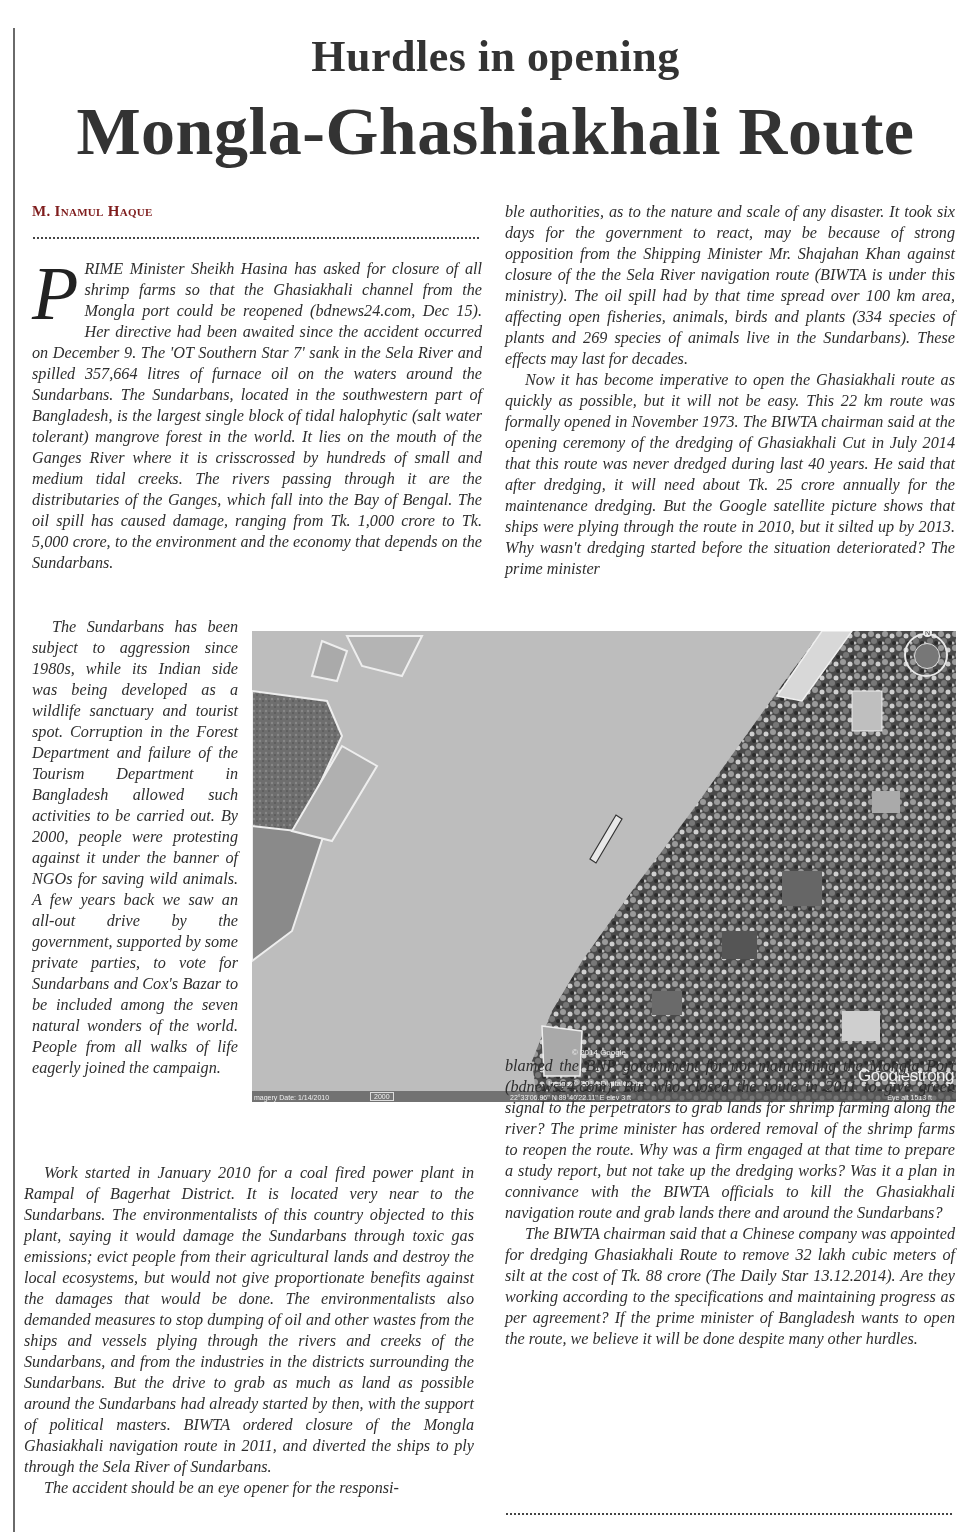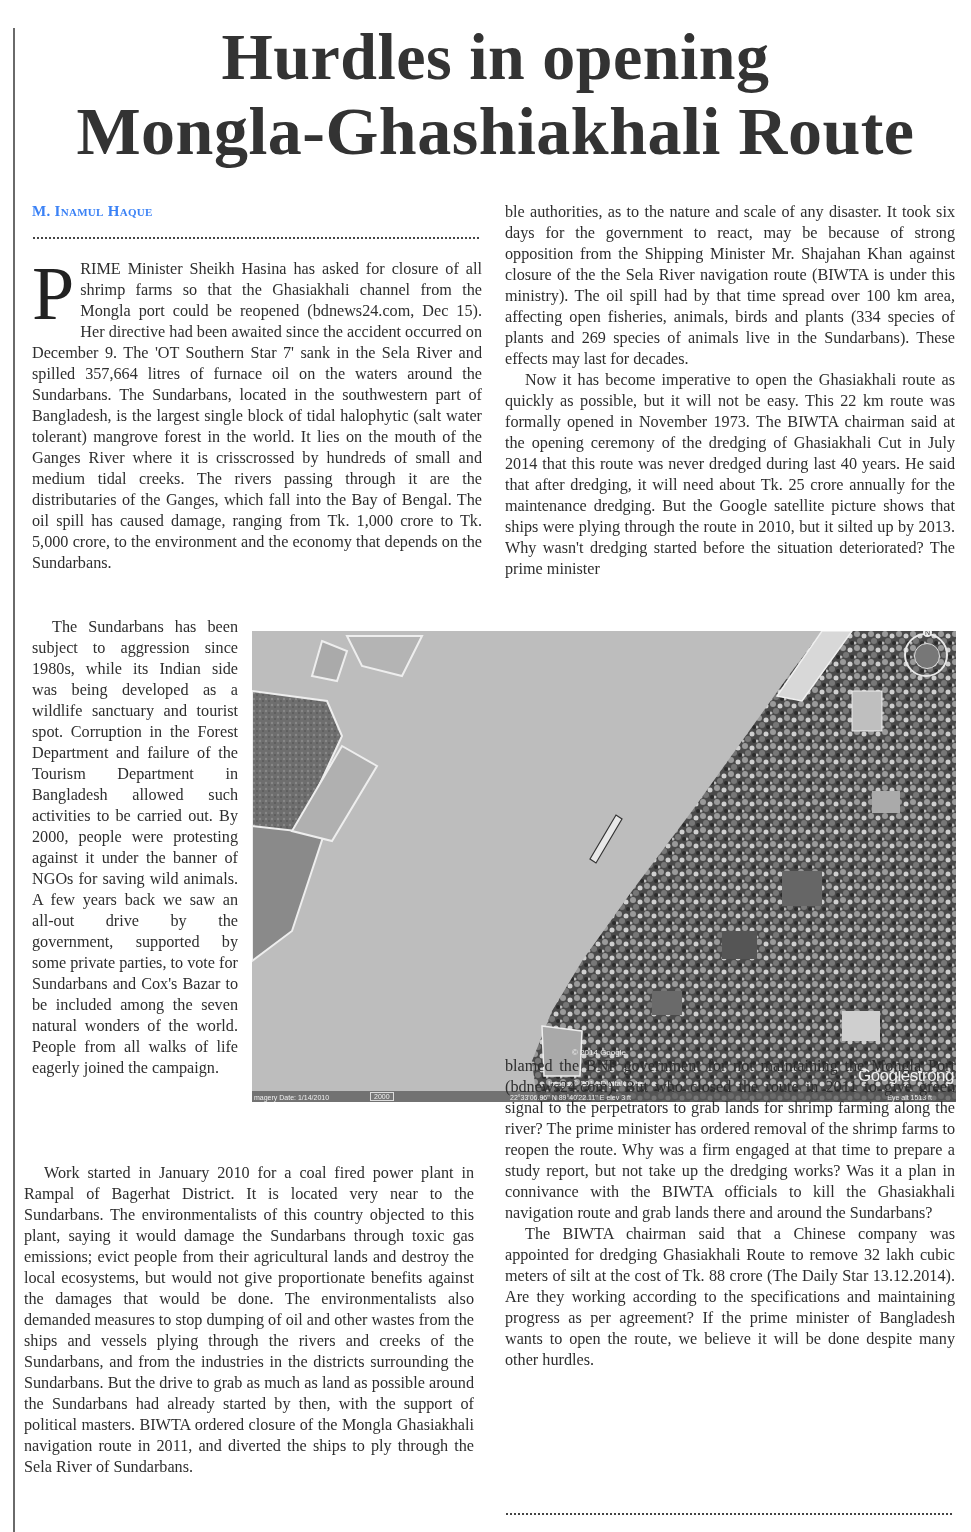--- a/index.html
+++ b/index.html
@@ -3,31 +3,31 @@
 <meta charset="utf-8">
 <style>
   * { box-sizing: border-box; margin: 0; padding: 0; }
   html, body { width: 971px; height: 1532px; background: #ffffff; overflow: hidden; }
   body { position: relative; color: #2c2c2c; font-family: "Liberation Serif", "DejaVu Serif", serif; }
 
   .left-rule { position: absolute; left: 13px; top: 28px; width: 2px; height: 1504px; background: #6a6a6a; }
 
   .headline { position: absolute; left: 20px; top: 22px; width: 951px; text-align: center;
     font-family: "Liberation Serif", serif; font-weight: bold; color: #333; }
-  .headline .l1 { display: block; font-size: 66px; line-height: 70px; letter-spacing: 0.5px; }
+  .headline .l1 { display: block; font-size: 44px; line-height: 70px; letter-spacing: 0.5px; }
   .headline .l2 { display: block; font-size: 68px; line-height: 78px; letter-spacing: 0.5px; text-align: center; }
 
-  .byline { position: absolute; left: 32px; top: 203px; font-size: 15px; letter-spacing: 0.3px; color: #3b82f6; font-variant: small-caps; font-weight: bold; }
+  .byline { position: absolute; left: 32px; top: 203px; font-size: 15px; letter-spacing: 0.3px; color: #7f1d1d; font-variant: small-caps; font-weight: bold; }
 
   .dots { position: absolute; height: 2px; background-image: radial-gradient(circle, #444 0.9px, transparent 1px); background-size: 4px 2px; background-repeat: repeat-x; }
   .dots.top { left: 32px; top: 237px; width: 448px; }
   .dots.bottom { left: 505px; top: 1513px; width: 448px; }
 
   .col { position: absolute; font-size: 16.2px; line-height: 21px; text-align: justify; color: #2e2e2e; }
-  .col p { text-indent: 20px; }
+  .col p { text-indent: 20px; font-style: italic; }
   .col p.noindent { text-indent: 0; }
 
   .col-a1 { left: 32px; top: 259px; width: 450px; }
   .col-a2 { left: 32px; top: 617px; width: 206px; }
   .col-a3 { left: 24px; top: 1163px; width: 450px; }
   .col-b1 { left: 505px; top: 202px; width: 450px; }
   .col-b2 { left: 505px; top: 1056px; width: 450px; }
 
   .dropcap { float: left; font-size: 76px; line-height: 60px; height: 60px; margin: 4px 6px 0 0; font-weight: normal; color: #222; }
 
@@ -67,20 +67,21 @@
     <span class="dropcap">P</span><span>RIME Minister Sheikh Hasina has asked for closure of all shrimp farms so that the Ghasiakhali channel from the Mongla port could be reopened (bdnews24.com, Dec 15). Her directive had been awaited since the accident occurred on December 9. The 'OT Southern Star 7' sank in the Sela River and spilled 357,664 litres of furnace oil on the waters around the Sundarbans. The Sundarbans, located in the southwestern part of Bangladesh, is the largest single block of tidal halophytic (salt water tolerant) mangrove forest in the world. It lies on the mouth of the Ganges River where it is crisscrossed by hundreds of small and medium tidal creeks. The rivers passing through it are the distributaries of the Ganges, which fall into the Bay of Bengal. The oil spill has caused damage, ranging from Tk. 1,000 crore to Tk. 5,000 crore, to the environment and the economy that depends on the Sundarbans.</span>
   </p>
 </div>
 
 <div class="col col-a2">
   <p>The Sundarbans has been subject to aggression since 1980s, while its Indian side was being developed as a wildlife sanctuary and tourist spot. Corruption in the Forest Department and failure of the Tourism Department in Bangladesh allowed such activities to be carried out. By 2000, people were protesting against it under the banner of NGOs for saving wild animals. A few years back we saw an all-out drive by the government, supported by some private parties, to vote for Sundarbans and Cox's Bazar to be included among the seven natural wonders of the world. People from all walks of life eagerly joined the campaign.</p>
 </div>
 
 <div class="col col-a3">
   <p>Work started in January 2010 for a coal fired power plant in Rampal of Bagerhat District. It is located very near to the Sundarbans. The environmentalists of this country objected to this plant, saying it would damage the Sundarbans through toxic gas emissions; evict people from their agricultural lands and destroy the local ecosystems, but would not give proportionate benefits against the damages that would be done. The environmentalists also demanded measures to stop dumping of oil and other wastes from the ships and vessels plying through the rivers and creeks of the Sundarbans, and from the industries in the districts surrounding the Sundarbans. But the drive to grab as much as land as possible around the Sundarbans had already started by then, with the support of political masters. BIWTA ordered closure of the Mongla Ghasiakhali navigation route in 2011, and diverted the ships to ply through the Sela River of Sundarbans.</p>
+  <p>The accident should be an eye opener for the responsi-</p>
 </div>
 
 <div class="col col-b1">
   <p class="noindent">ble authorities, as to the nature and scale of any disaster. It took six days for the government to react, may be because of strong opposition from the Shipping Minister Mr. Shajahan Khan against closure of the the Sela River navigation route (BIWTA is under this ministry). The oil spill had by that time spread over 100 km area, affecting open fisheries, animals, birds and plants (334 species of plants and 269 species of animals live in the Sundarbans). These effects may last for decades.</p>
   <p>Now it has become imperative to open the Ghasiakhali route as quickly as possible, but it will not be easy. This 22 km route was formally opened in November 1973. The BIWTA chairman said at the opening ceremony of the dredging of Ghasiakhali Cut in July 2014 that this route was never dredged during last 40 years. He said that after dredging, it will need about Tk. 25 crore annually for the maintenance dredging. But the Google satellite picture shows that ships were plying through the route in 2010, but it silted up by 2013. Why wasn't dredging started before the situation deteriorated? The prime minister</p>
 </div>
 
 <div class="photo">
   <svg width="704" height="471" viewBox="0 0 704 471">
     <defs>

